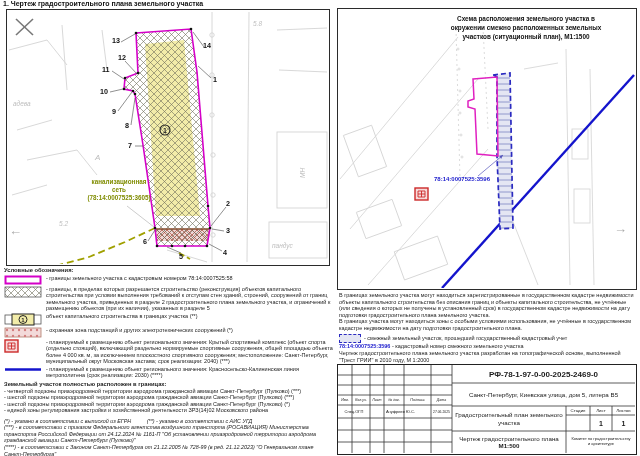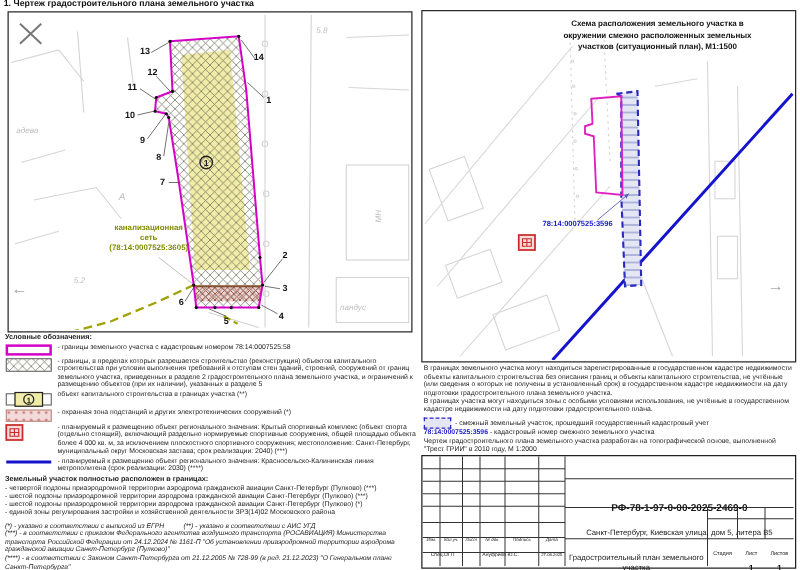--- a/index.html
+++ b/index.html
@@ -14,21 +14,21 @@
   .lic{flex:0 0 42px;display:flex;justify-content:flex-start;padding-top:0px;}
   .ltxt{flex:1;}
   .bounds{font-size:5.5px;line-height:6.4px;margin-top:2px;}
   .bounds .head{font-weight:bold;font-size:5.8px;}
   .fnotes{font-size:5.4px;line-height:6.6px;font-style:italic;margin-top:4px;}
   .fnotes .fn-pair span{margin-right:14px;}
   .rnotes{font-size:5.5px;line-height:6.6px;color:#222;}
   .rnotes .cadblue{color:#1a1acc;font-weight:bold;}
   .adj-ic{display:inline-block;width:20px;height:7px;border:1.2px dashed #2a2ac0;background:#e4e6f3;vertical-align:middle;margin-right:3px;}
   .stamp{box-sizing:border-box;border:1.8px solid #222;background:#fff;}
-  .scell{position:absolute;display:flex;align-items:center;justify-content:center;text-align:center;box-sizing:border-box;margin-top:32px;}
+  .scell{position:absolute;display:flex;align-items:center;justify-content:center;text-align:center;box-sizing:border-box;}
   svg text{font-family:"Liberation Sans",sans-serif;}
 </style>
 </head>
 <body>
 
 <div id="page">
 
   <svg width="0" height="0" style="position:absolute" aria-hidden="true">
     <defs>
       <pattern id="xh" width="7" height="7" patternUnits="userSpaceOnUse">

